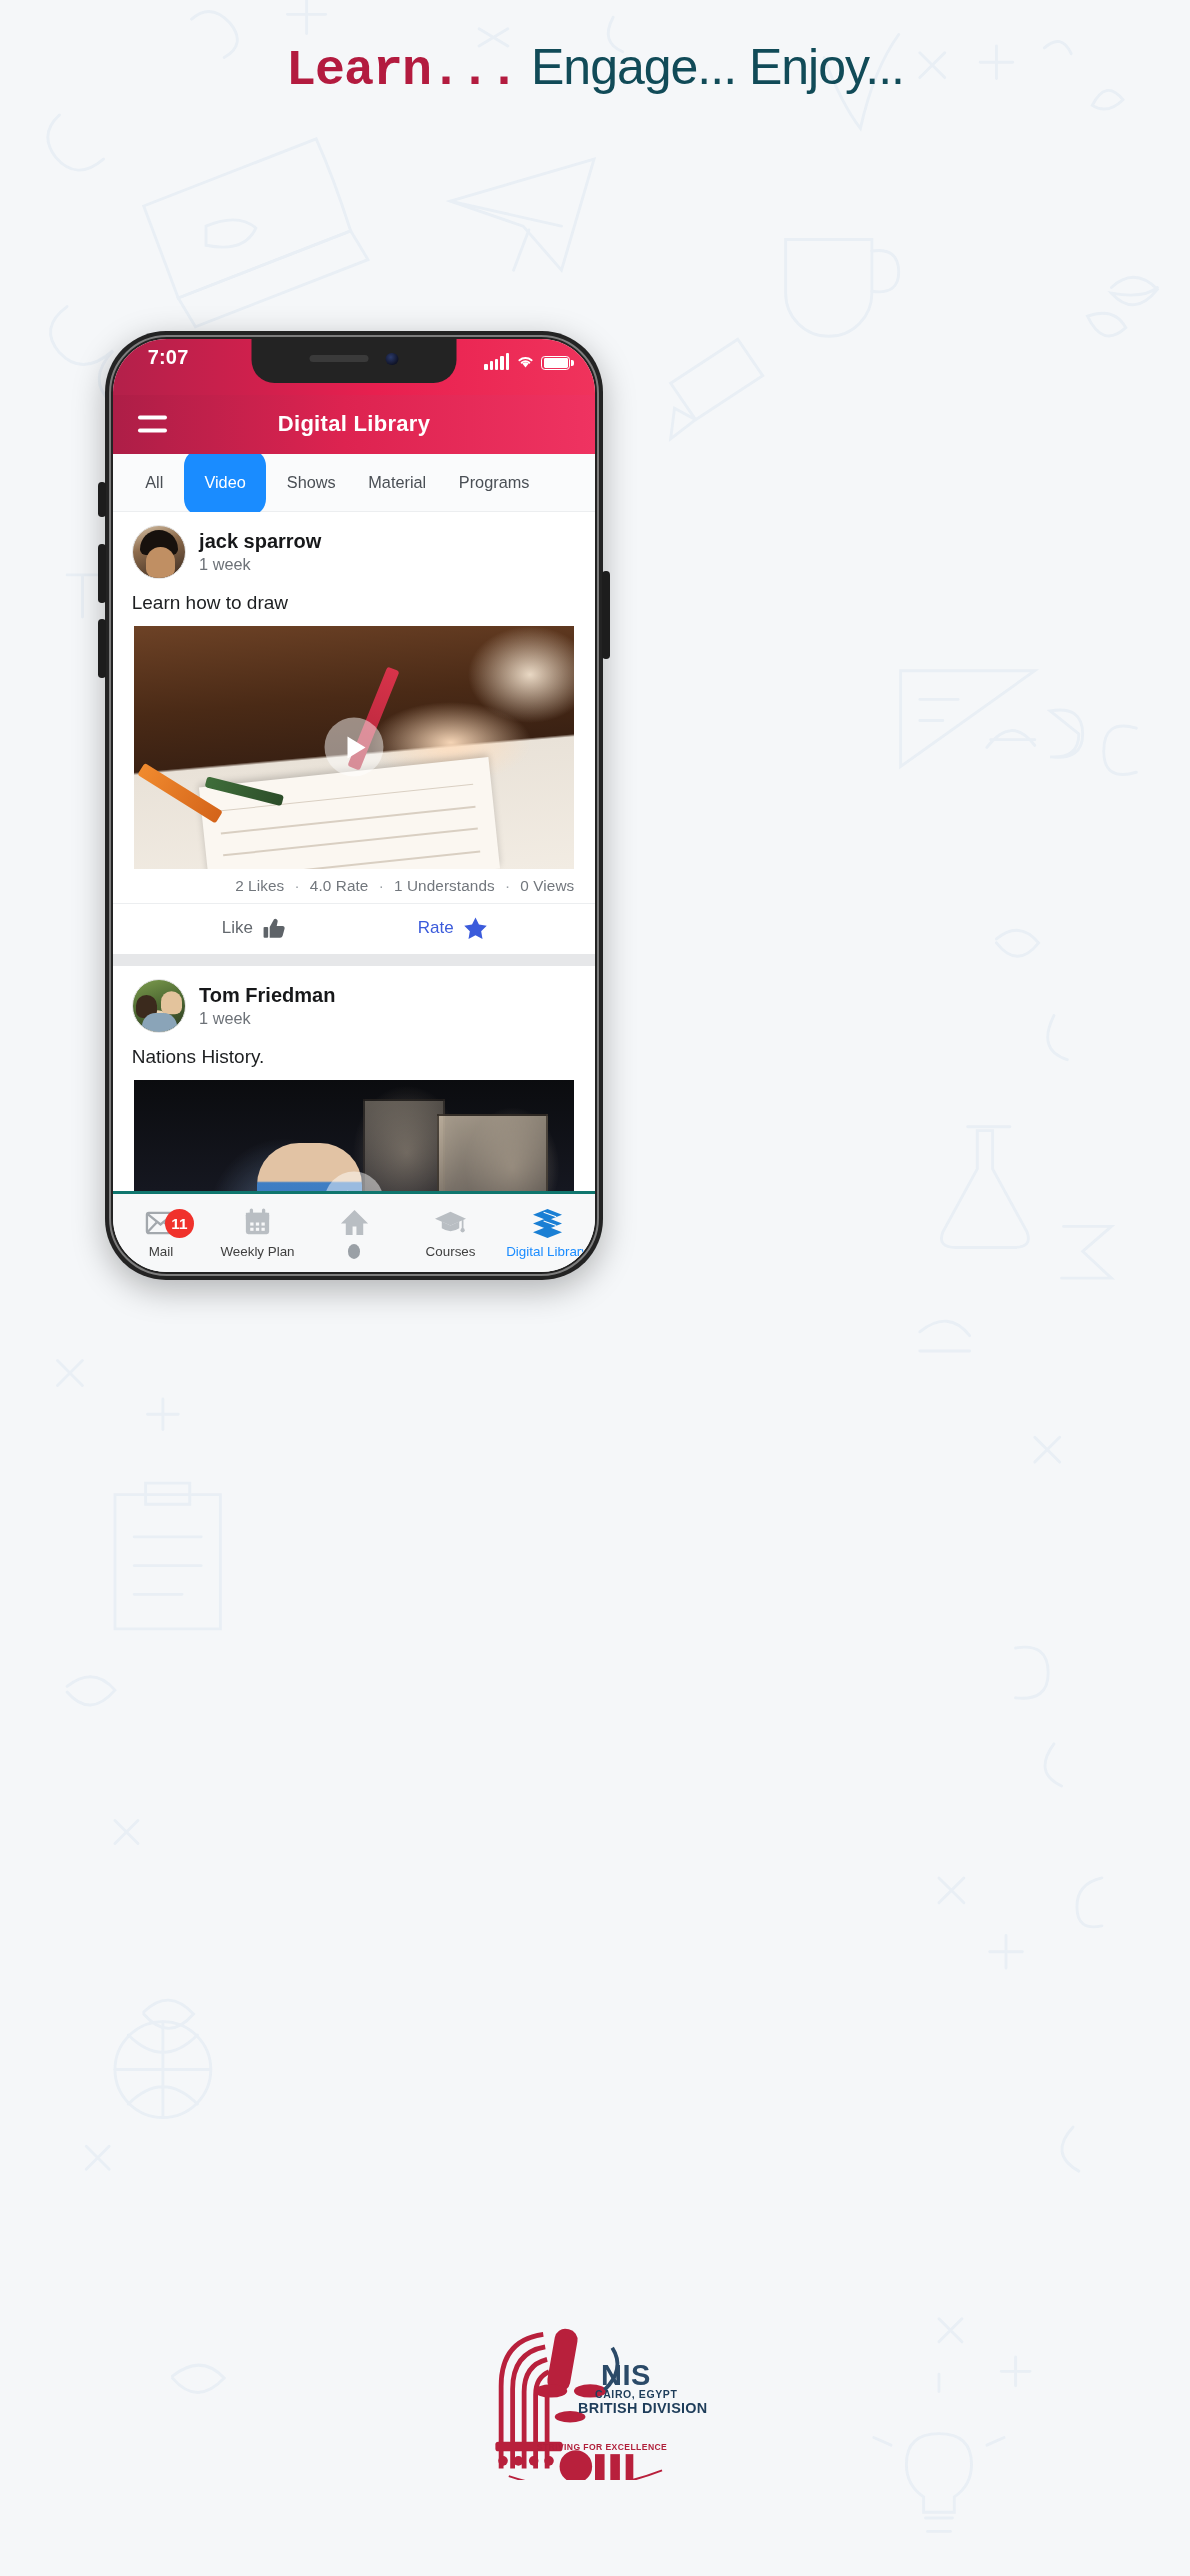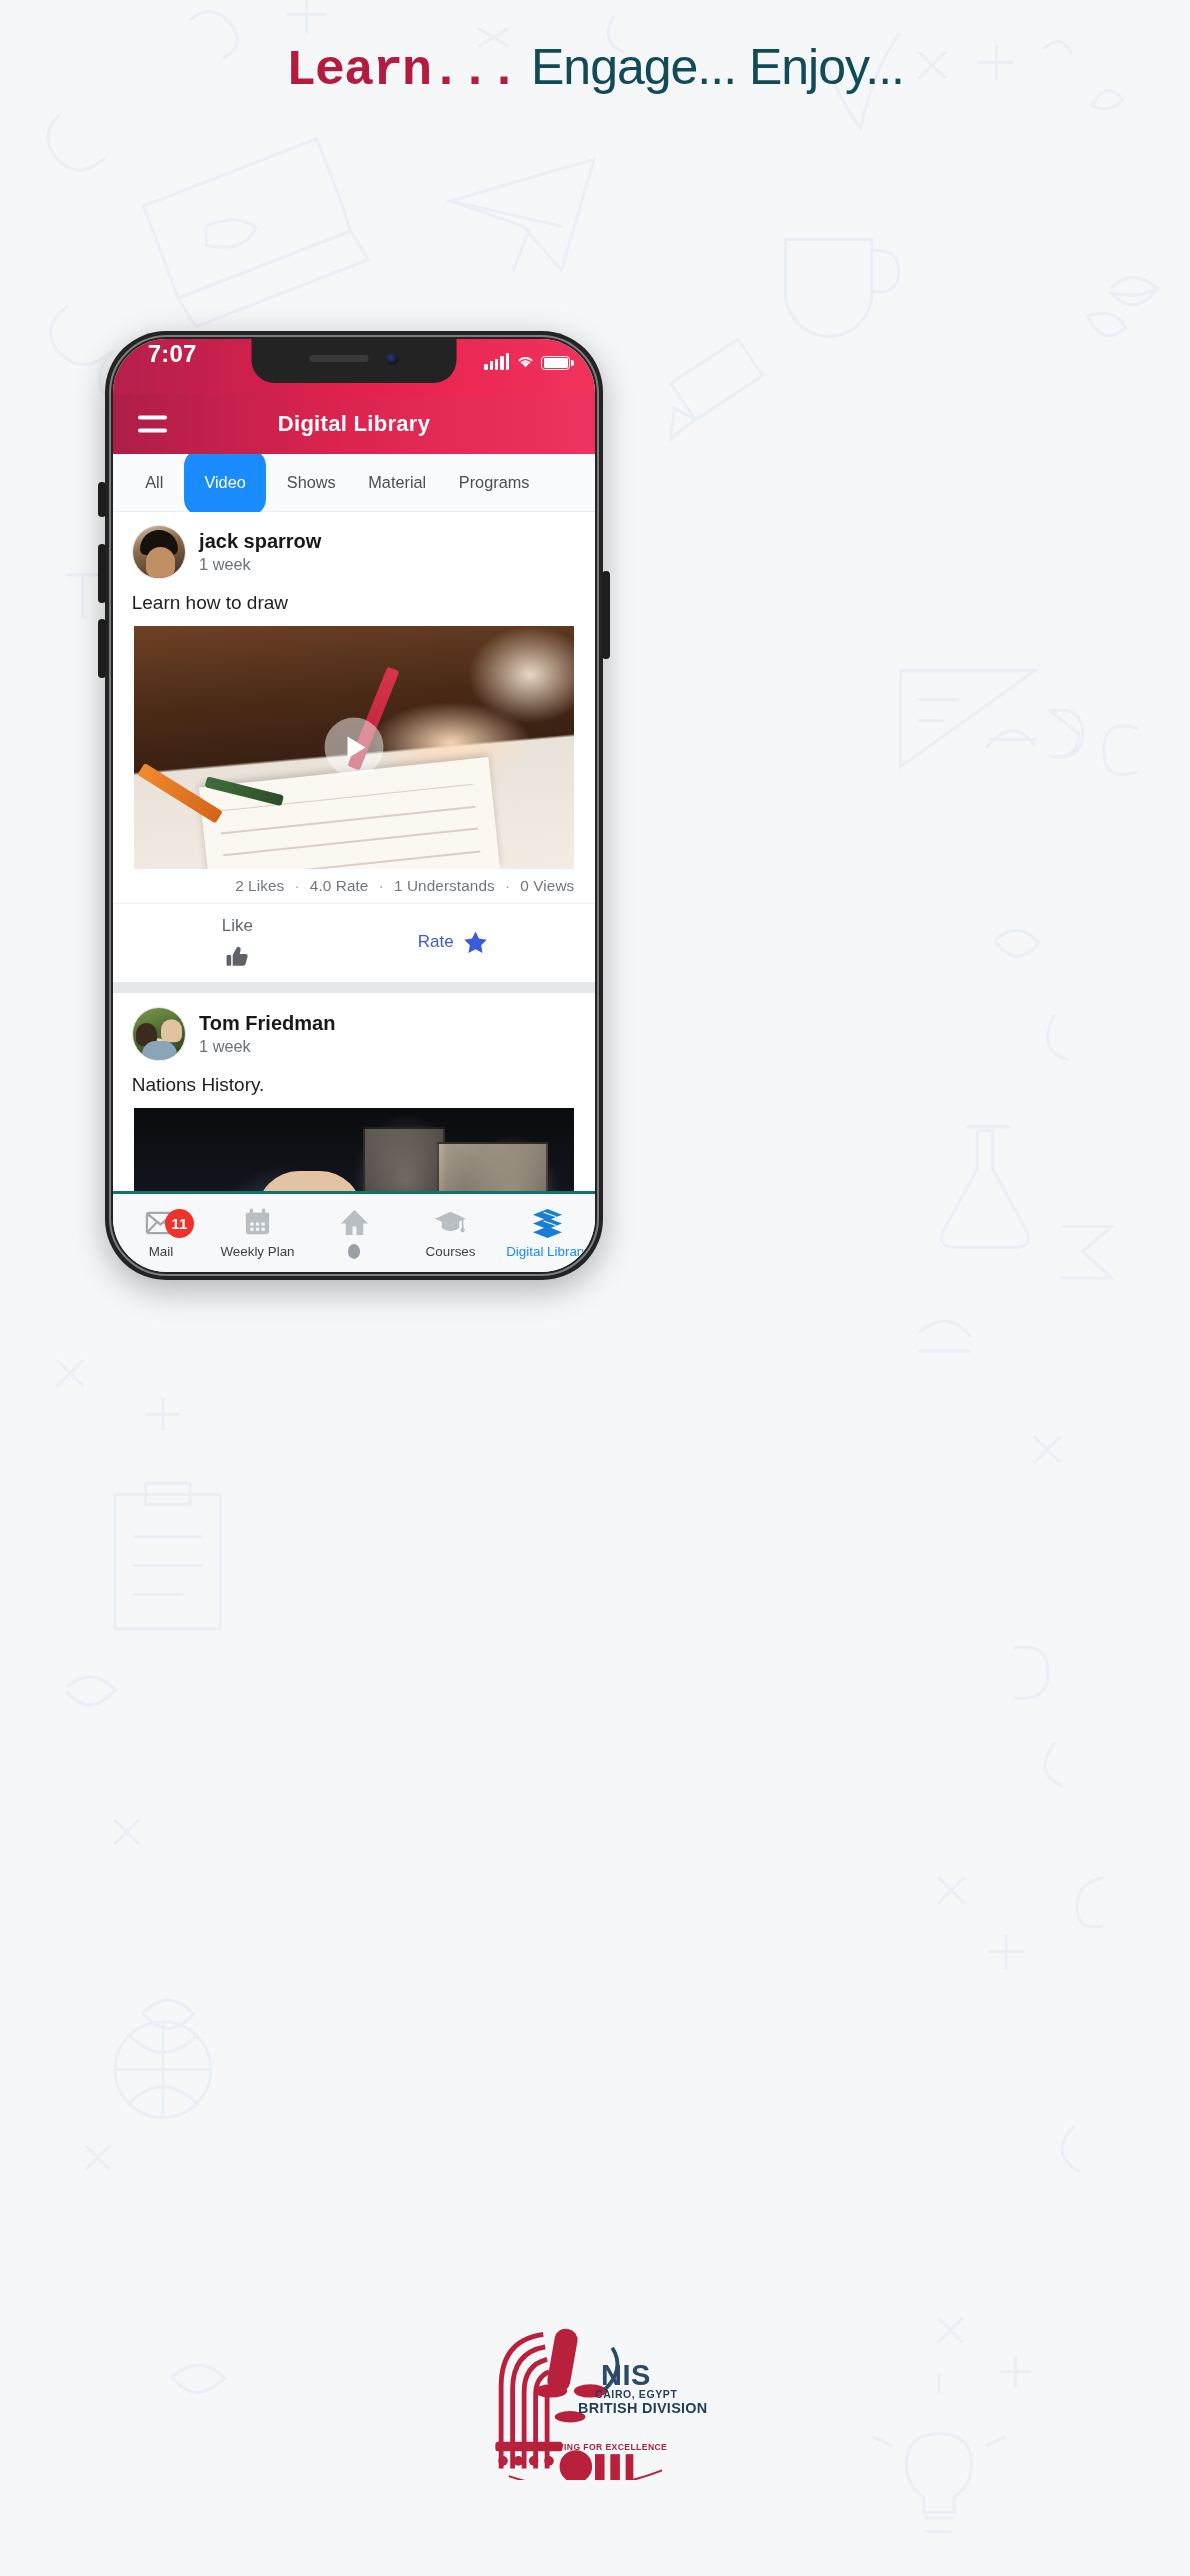--- a/index.html
+++ b/index.html
@@ -106,22 +106,22 @@
     margin-top: -3.8px;
   }
   .frontcam {
     width: 12.5px; height: 12.5px;
     border-radius: 50%;
     background: radial-gradient(circle at 40% 35%, #2b3a6b 0%, #101428 70%);
     margin-top: -3.8px;
   }
   .sb-time {
     position: absolute;
-    left: 35px; top: 1px;
-    font-size: 24px; font-weight: 700;
+    left: 35px; top: 7px;
+    font-size: 20px; font-weight: 700;
     letter-spacing: 0.2px;
     text-align: right;
   }
   .sb-icons {
     position: absolute;
     right: 25px; top: 14.4px;
     display: flex; align-items: flex-end; gap: 6.7px;
   }
   .ico-signal { display: flex; align-items: flex-end; gap: 1.9px; height: 17px; }
   .ico-signal i { display: block; width: 3.4px; background: #fff; border-radius: 1px; }
@@ -321,21 +321,21 @@
 
   .actions {
     display: flex; align-items: center;
     padding: 11.5px 21px 13.4px 21px;
   }
   .act {
     display: flex; align-items: center; gap: 9.6px;
     font-size: 17px;
     cursor: pointer;
   }
-  .act-like { color: #63686e; margin-left: 88px; flex-direction: column; }
+  .act-like { color: #63686e; margin-left: 88px; }
   .act-rate { color: #3b5bdb; margin-left: auto; margin-right: 86px; }
   .thumb-ico { width: 25px; height: 23px; }
   .star-ico  { width: 25px; height: 25px; }
 
   .post-gap { height: 11.5px; background: #e6e7e9; }
 
   
   .bottomnav {
     flex: 0 0 auto;
     height: 81px;

